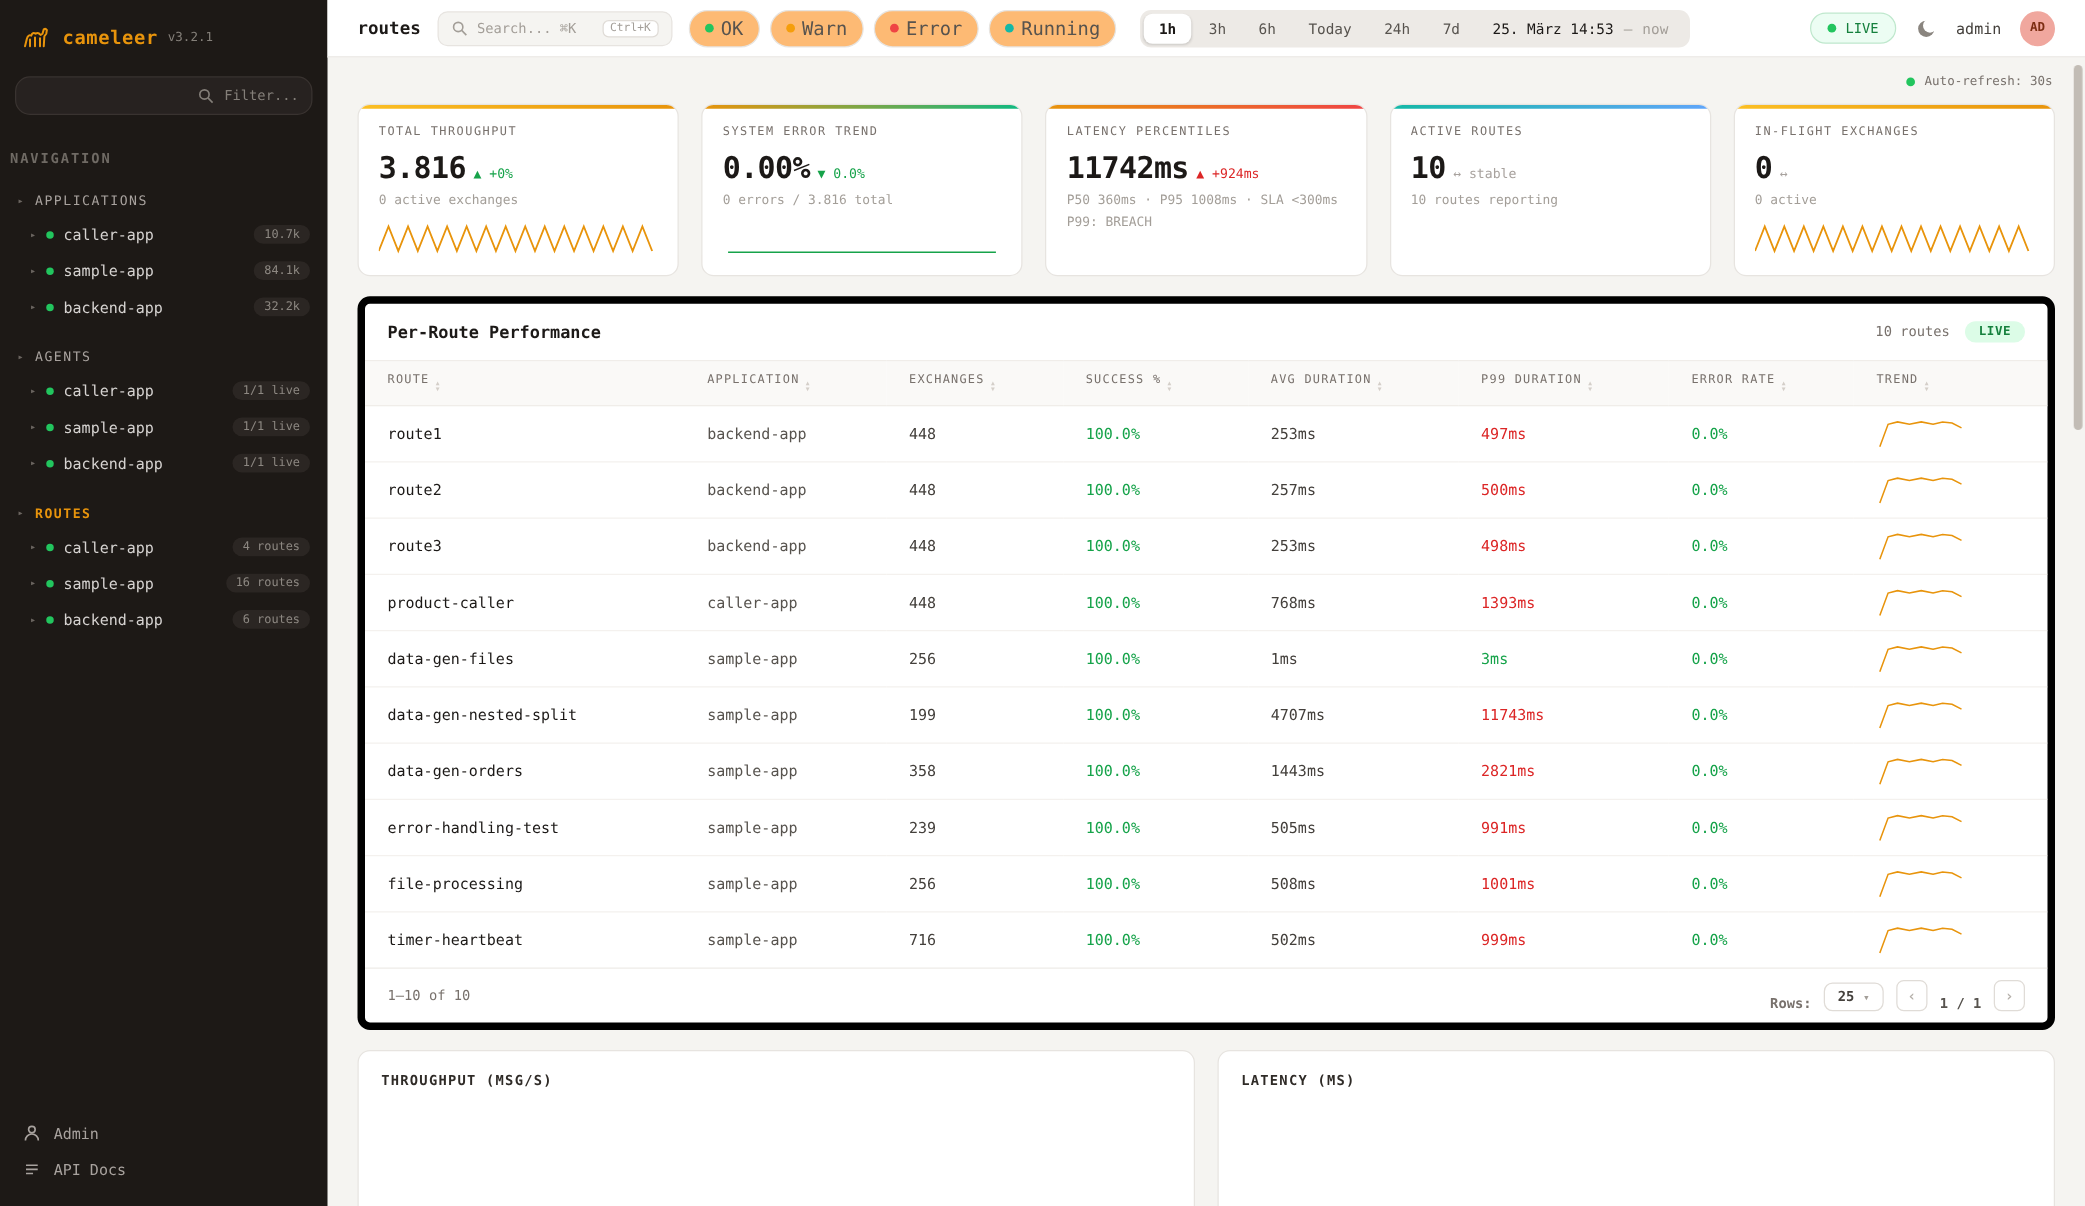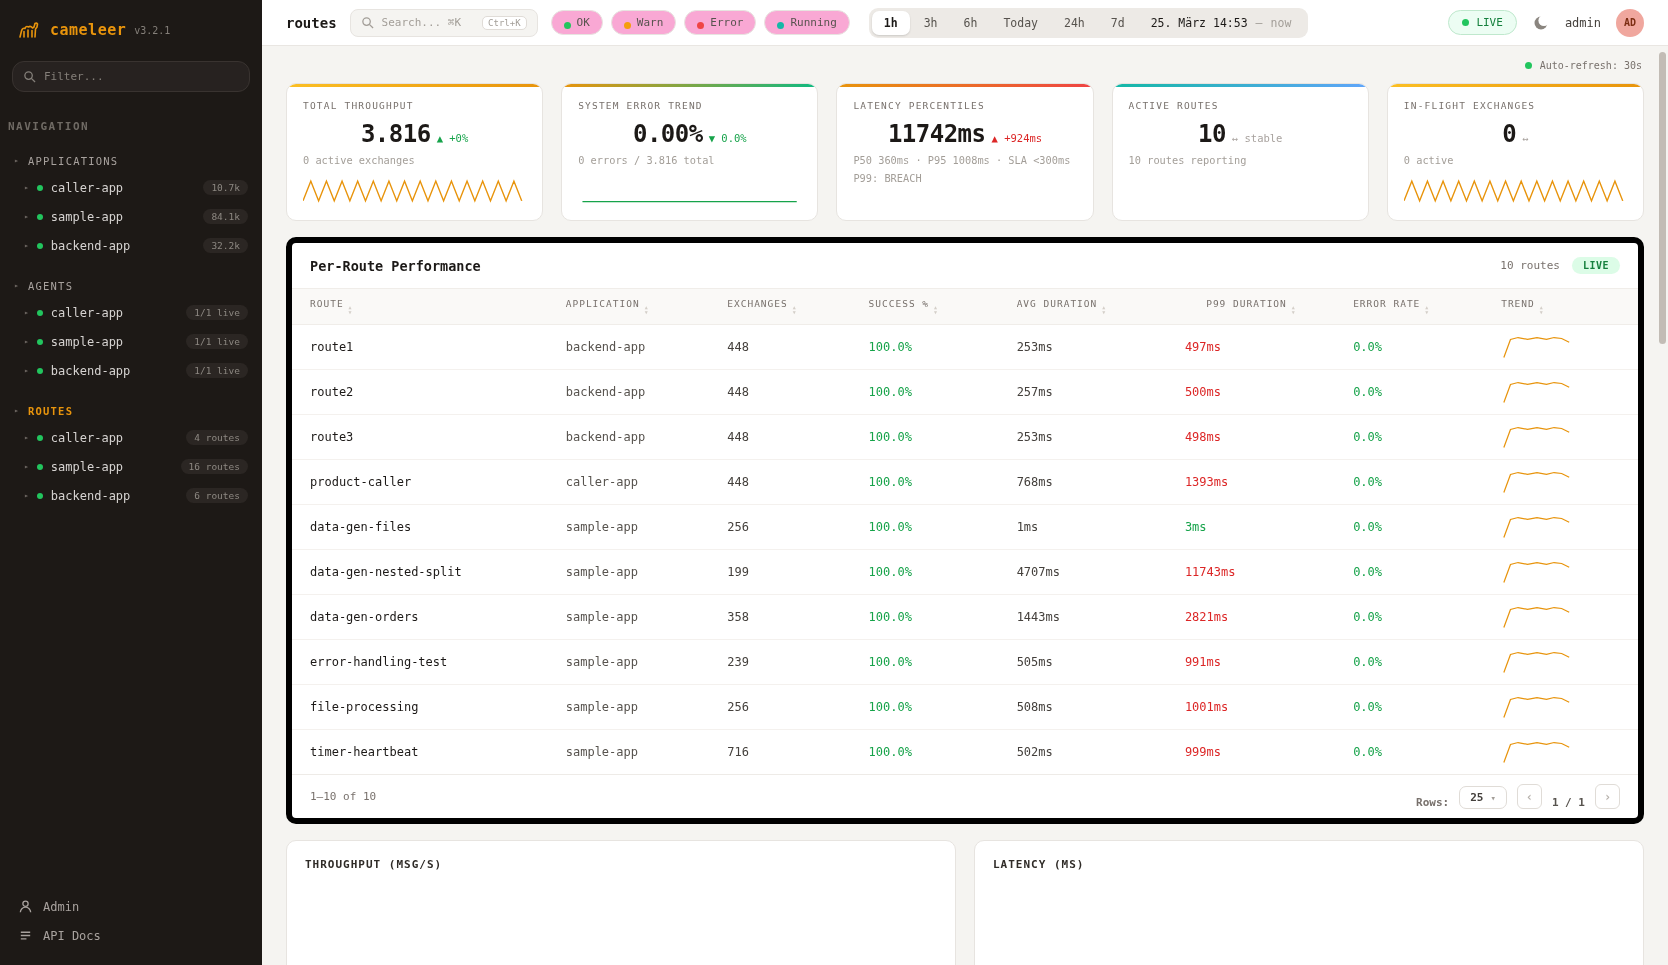--- a/index.html
+++ b/index.html
@@ -6,42 +6,42 @@
   html,body{width:1668px;height:965px;overflow:hidden;}
   body{font-family:"DejaVu Sans Mono","DejaVu Sans",monospace;background:#f5f4f1;color:#1c1917;display:flex;font-size:12px;}
   button{font:inherit;border:none;background:none;cursor:pointer;}
   svg{display:block;}
 
   
   .sidebar{width:262px;min-width:262px;background:#1d1916;color:#d6d3d1;display:flex;flex-direction:column;}
   .logo-row{display:flex;align-items:center;gap:8px;padding:17px 16px 12px;}
   .logo-name{color:#e8940c;font-weight:bold;font-size:15px;letter-spacing:.5px;}
   .logo-ver{color:#847f79;font-size:10px;}
-  .filter-box{margin:6px 12px 10px;display:flex;align-items:center;gap:8px;background:#272220;border:1px solid #393330;border-radius:12px;padding:8px 10px;color:#847f79;font-size:11px;cursor:text;}
+  .filter-box{margin:6px 12px 10px;display:flex;align-items:center;gap:8px;background:#272220;border:1px solid #393330;border-radius:12px;padding:8px 10px;color:#847f79;font-size:11px;cursor:text;justify-content:flex-end;}
   .nav-label{padding:18px 8px 2px;font-size:11px;letter-spacing:1.5px;color:#6f6a64;font-weight:bold;}
   .section{margin-top:16px;}
   .section-head{display:flex;align-items:center;gap:8px;padding:4px 14px;font-size:10.5px;letter-spacing:1.2px;color:#a8a29e;cursor:pointer;}
   .section-head.active .section-label{color:#e8940c;font-weight:bold;}
   .caret{color:#6b6560;font-size:8px;line-height:1;}
   .caret::before{content:"▸";}
   .section-items{padding-top:2px;}
   .side-item{display:flex;align-items:center;gap:8px;padding:7px 14px 7px 24px;font-size:12px;color:#d6d3d1;cursor:pointer;}
   .sdot{width:6px;height:6px;border-radius:50%;background:#22c55e;flex:none;}
   .side-badge{margin-left:auto;background:#2b2623;color:#8d8882;font-size:9.5px;padding:2px 8px;border-radius:99px;white-space:nowrap;}
   .sidebar-footer{margin-top:auto;padding:14px 18px 22px;display:flex;flex-direction:column;gap:14px;}
   .footer-item{display:flex;align-items:center;gap:10px;font-size:12px;color:#a8a29e;cursor:pointer;}
 
   
   .main{flex:1;display:flex;flex-direction:column;min-width:0;}
   .topbar{height:46px;background:#fff;border-bottom:1px solid #e9e6e2;display:flex;align-items:center;gap:13px;padding:0 24px;flex:none;}
   .page-title{font-weight:bold;font-size:14px;}
   .search{display:flex;align-items:center;gap:8px;background:#f5f4f1;border:1px solid #e7e4e0;border-radius:8px;padding:6px 10px;width:188px;color:#a39e98;font-size:11px;cursor:text;}
   .kbd{margin-left:auto;background:#fff;border:1px solid #e0dcd7;border-radius:5px;font-size:9px;padding:1px 5px;color:#a39e98;}
   .pills{display:flex;gap:8px;}
-  .pill{display:flex;align-items:flex-end;gap:6px;background:#f9a8d4;border:1px solid #e7e4e0;border-radius:99px;padding:5px 12px;font-size:11px;color:#57534e;}
+  .pill{display:flex;align-items:center;gap:6px;background:#fdba74;border:1px solid #e7e4e0;border-radius:99px;padding:5px 12px;font-size:15px;color:#57534e;}
   .dot{width:7px;height:7px;border-radius:50%;flex:none;}
   .dot.ok{background:#22c55e;}.dot.warn{background:#f59e0b;}.dot.error{background:#ef4444;}.dot.running{background:#14b8a6;}
   .ranges{display:flex;align-items:center;background:#edeae6;border-radius:9px;padding:3px;margin-left:6px;}
   .range-btns{display:flex;gap:2px;}
   .range-btn{font-size:11.5px;color:#57534e;padding:5px 12px;border-radius:7px;}
   .range-btn.active{background:#fff;box-shadow:0 1px 2px rgba(0,0,0,.14);font-weight:bold;color:#1c1917;}
   .daterange{display:flex;gap:8px;align-items:center;font-size:11.5px;padding:0 14px;color:#1c1917;white-space:nowrap;cursor:pointer;}
   .daterange .mut{color:#a39e98;}
   .topbar-right{margin-left:auto;display:flex;align-items:center;gap:15px;}
   .live-badge{display:flex;align-items:center;gap:7px;background:#ecfdf3;border:1px solid #bfe8cd;color:#15803d;border-radius:99px;padding:5px 13px;font-size:11px;}
@@ -57,37 +57,37 @@
   
   .kpis{display:grid;grid-template-columns:repeat(5,1fr);gap:18px;margin-top:12px;}
   .kpi{background:#fff;border:1px solid #e7e4e0;border-radius:10px;padding:16px 16px 12px;position:relative;overflow:hidden;height:138px;display:flex;flex-direction:column;}
   .kpi-top{position:absolute;top:0;left:0;right:0;height:3px;}
   .g1{background:linear-gradient(90deg,#fbbf24,#e8940c);}
   .g2{background:linear-gradient(90deg,#e8940c,#10b981);}
   .g3{background:linear-gradient(90deg,#e8940c,#ef4444);}
   .g4{background:linear-gradient(90deg,#14b8a6,#60a5fa);}
   .g5{background:linear-gradient(90deg,#fbbf24,#e8940c);}
   .kpi-title{font-size:9.5px;letter-spacing:1.2px;color:#78716c;}
-  .kpi-value-row{display:flex;align-items:baseline;justify-content:center;margin-top:9px;gap:6px;}
+  .kpi-value-row{display:flex;align-items:baseline;justify-content:flex-start;margin-top:9px;gap:6px;}
   .kpi-value{font-size:24px;font-weight:bold;letter-spacing:-.5px;white-space:nowrap;}
   .kpi-delta{font-size:10.5px;white-space:nowrap;}
   .d-green{color:#16a34a;}.d-red{color:#dc2626;}.d-gray{color:#a8a29e;}
   .kpi-sub{font-size:10.3px;color:#a39e98;margin-top:6px;white-space:nowrap;overflow:hidden;}
   .kpi-spark{margin-top:auto;width:100%;}
 
   
   .table-card{background:#fff;border:6px solid #000000;border-radius:10px;overflow:hidden;margin-top:16px;flex:none;}
   .table-head{display:flex;align-items:center;justify-content:space-between;padding:14px 18px;}
   .table-title{font-size:13.5px;font-weight:bold;}
   .table-head-right{display:flex;align-items:center;gap:12px;font-size:11px;color:#78716c;}
   .live-chip{background:#dcfce7;color:#15803d;border-radius:99px;padding:3px 11px;font-size:10px;font-weight:bold;letter-spacing:.5px;}
   table{width:100%;border-collapse:collapse;table-layout:fixed;}
   thead th{background:#faf9f7;border-top:1px solid #f0ede9;border-bottom:1px solid #f0ede9;text-align:left;font-size:9.5px;letter-spacing:1px;color:#78716c;font-weight:normal;padding:9px 18px;white-space:nowrap;}
   th:nth-child(1){width:19%;}th:nth-child(2){width:12%;}th:nth-child(3){width:10.5%;}th:nth-child(4){width:11%;}
-  th:nth-child(5){width:12.5%;}th:nth-child(6){width:12.5%;text-align:center;}th:nth-child(7){width:11%;}th:nth-child(8){width:11.5%;}
+  th:nth-child(5){width:12.5%;}th:nth-child(6){width:12.5%;}th:nth-child(7){width:11%;}th:nth-child(8){width:11.5%;}
   .sort{display:inline-flex;flex-direction:column;margin-left:5px;vertical-align:-2px;}
   .sort::before{content:"▲";font-size:5px;line-height:5px;color:#d4cfc9;}
   .sort::after{content:"▼";font-size:5px;line-height:5px;color:#d4cfc9;}
   tbody td{padding:14px 18px;font-size:12px;border-top:1px solid #f4f1ee;color:#44403c;white-space:nowrap;overflow:hidden;}
   tbody tr:first-child td{border-top:none;}
   .route-cell{color:#1c1917;}
   .app-cell{color:#57534e;}
   td.good{color:#16a34a;}
   td.bad{color:#dc2626;}
   .trend-cell{padding-top:8px;padding-bottom:8px;}

